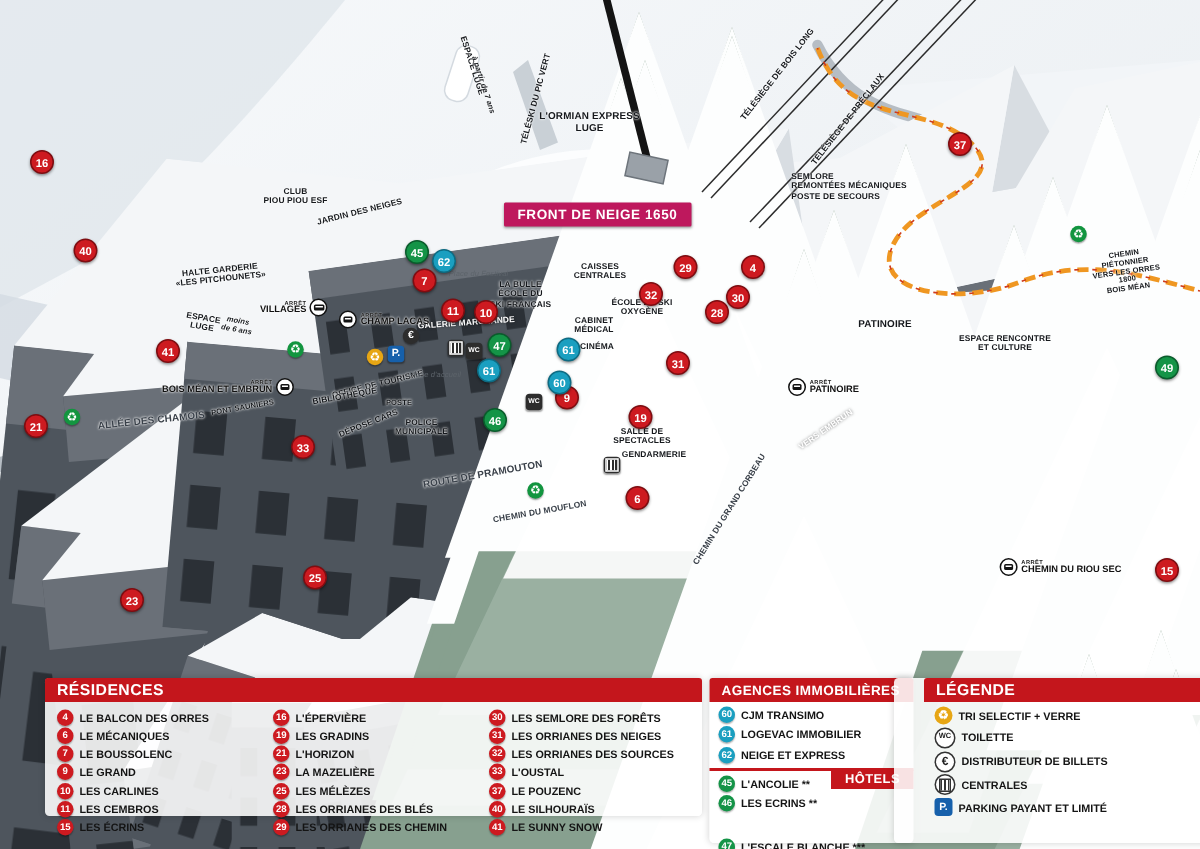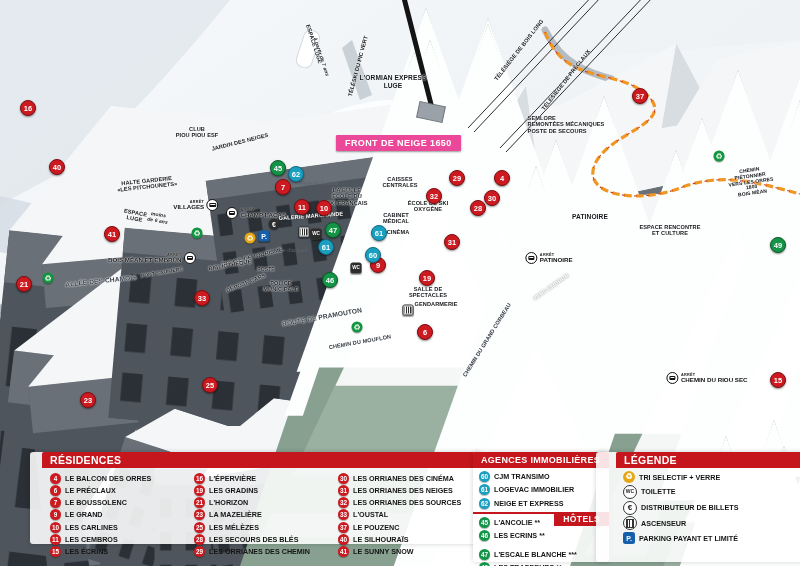--- a/index.html
+++ b/index.html
@@ -1,21 +1,21 @@
 <!DOCTYPE html>
 <html><head>
 <meta charset="utf-8">
 <style>
   html,body{margin:0;padding:0;background:#9aa4ad;}
   #stage{position:relative;width:800px;height:566px;overflow:hidden;
          font-family:"Liberation Sans",sans-serif;background:#eef1f4;}
   #stage svg.bg{position:absolute;left:0;top:0;}
 
   
-  .banner{position:absolute;left:336px;top:135px;background:#ec4899;color:#fff;
+  .banner{position:absolute;left:336px;top:135px;background:#be185d;color:#fff;
           font-size:9px;font-weight:700;padding:3px 9px;letter-spacing:.4px;
           box-shadow:0 1px 2px rgba(0,0,0,.4);border-radius:1px;white-space:nowrap;}
 
   
   .mlabel{position:absolute;transform:translate(-50%,-50%);font-weight:700;color:#15181c;
           text-align:center;line-height:1.15;white-space:pre-line;
           text-shadow:0 0 1px #fff,0 0 2px #fff;letter-spacing:.1px;}
   .t45{font-size:5px;} .t5{font-size:5.6px;} .t55{font-size:6.6px;}
   .white{color:#fff;text-shadow:0 0 2px rgba(0,0,0,.55);}
   .gray{color:#5d646b;font-weight:400;text-shadow:none;}
@@ -60,21 +60,21 @@
   .busg::after{content:"";position:absolute;left:1px;right:1px;top:1px;height:1.2px;background:#fff;}
   .stop .stxt{display:flex;flex-direction:column;line-height:1.05;}
   .stop .pre{font-size:3.8px;font-weight:700;color:#222;letter-spacing:.3px;text-shadow:0 0 1px #fff;}
   .stop .nm{font-size:6.2px;font-weight:700;color:#111;text-shadow:0 0 1px #fff,0 0 2px #fff;white-space:nowrap;}
 
   
   .panel{position:absolute;background:rgba(255,255,255,.88);border-radius:3px;
          box-shadow:0 0 5px rgba(0,0,0,.18);}
   .phead{height:16px;background:#c4161c;color:#fff;font-weight:700;display:flex;
          align-items:center;padding:0 8px;letter-spacing:.3px;border-radius:2px 2px 0 0;}
-  #p-res{left:30px;top:452px;width:438px;height:92px;padding-left:12px;}
+  #p-res{left:30px;top:452px;width:438px;height:92px;}
   #p-ag{left:473px;top:452px;width:136px;height:110px;}
   #p-lg{left:596px;top:452px;width:216px;height:110px;padding-left:20px;}
   #p-res .phead{font-size:10.5px;} #p-ag .phead{font-size:9px;} #p-lg .phead{font-size:10.5px;}
   .res-grid{display:grid;grid-auto-flow:column;grid-template-rows:repeat(7,1fr);
             grid-template-columns:repeat(3,1fr);padding:4px 8px 4px 8px;height:86px;column-gap:10px;}
   .lrow{display:flex;align-items:center;gap:4px;font-size:7.2px;font-weight:700;color:#141414;
         white-space:nowrap;}
   .num{width:11px;height:11px;border-radius:50%;color:#fff;font-size:6.4px;font-weight:700;
        display:flex;align-items:center;justify-content:center;flex:none;box-shadow:0 1px 1px rgba(0,0,0,.3);}
   .num.residence{background:#cd1a20;} .num.agence{background:#1a9fc0;} .num.hotel{background:#149447;}
@@ -539,21 +539,21 @@
     <div class="phead">RÉSIDENCES</div>
     <div class="res-grid">
 
         <div class="lrow">
           <span class="num residence">4</span>
           <span>LE BALCON DES ORRES</span>
         </div>
 
         <div class="lrow">
           <span class="num residence">6</span>
-          <span>LE PRÉCLAUX</span>
+          <span>LE MÉCANIQUES</span>
         </div>
 
         <div class="lrow">
           <span class="num residence">7</span>
           <span>LE BOUSSOLENC</span>
         </div>
 
         <div class="lrow">
           <span class="num residence">9</span>
           <span>LE GRAND</span>
@@ -594,31 +594,31 @@
           <span>LA MAZELIÈRE</span>
         </div>
 
         <div class="lrow">
           <span class="num residence">25</span>
           <span>LES MÉLÈZES</span>
         </div>
 
         <div class="lrow">
           <span class="num residence">28</span>
-          <span>LES SECOURS DES BLÉS</span>
+          <span>LES ORRIANES DES BLÉS</span>
         </div>
 
         <div class="lrow">
           <span class="num residence">29</span>
           <span>LES ORRIANES DES CHEMIN</span>
         </div>
 
         <div class="lrow">
           <span class="num residence">30</span>
-          <span>LES ORRIANES DES CINÉMA</span>
+          <span>LES SEMLORE DES FORÊTS</span>
         </div>
 
         <div class="lrow">
           <span class="num residence">31</span>
           <span>LES ORRIANES DES NEIGES</span>
         </div>
 
         <div class="lrow">
           <span class="num residence">32</span>
           <span>LES ORRIANES DES SOURCES</span>
@@ -667,21 +667,21 @@
       </div>
     <div class="hots">
       <span class="chip">HÔTELS</span>
       <div>
 
           <div class="lrow" style="margin-bottom:2.2px">
             <span class="num hotel">45</span>
             <span>L'ANCOLIE **</span>
           </div>
 
-          <div class="lrow" style="margin-bottom:8px">
+          <div class="lrow" style="margin-bottom:18px">
             <span class="num hotel">46</span>
             <span>LES ECRINS **</span>
           </div>
 
           <div class="lrow" style="margin-bottom:2.2px">
             <span class="num hotel">47</span>
             <span>L'ESCALE BLANCHE ***</span>
           </div>
 
           <div class="lrow" style="margin-bottom:2.2px">
@@ -716,21 +716,21 @@
           <span class="micon euro">
             <span class="glyph"></span>
           </span>
           <span>DISTRIBUTEUR DE BILLETS</span>
         </div>
 
         <div class="lrow">
           <span class="micon elevator">
             <span class="glyph"></span>
           </span>
-          <span>ASCENSEUR</span>
+          <span>CENTRALES</span>
         </div>
 
         <div class="lrow">
           <span class="micon parking">
             <span class="glyph"></span>
           </span>
           <span>PARKING PAYANT ET LIMITÉ</span>
         </div>
       </div>
   </div>

